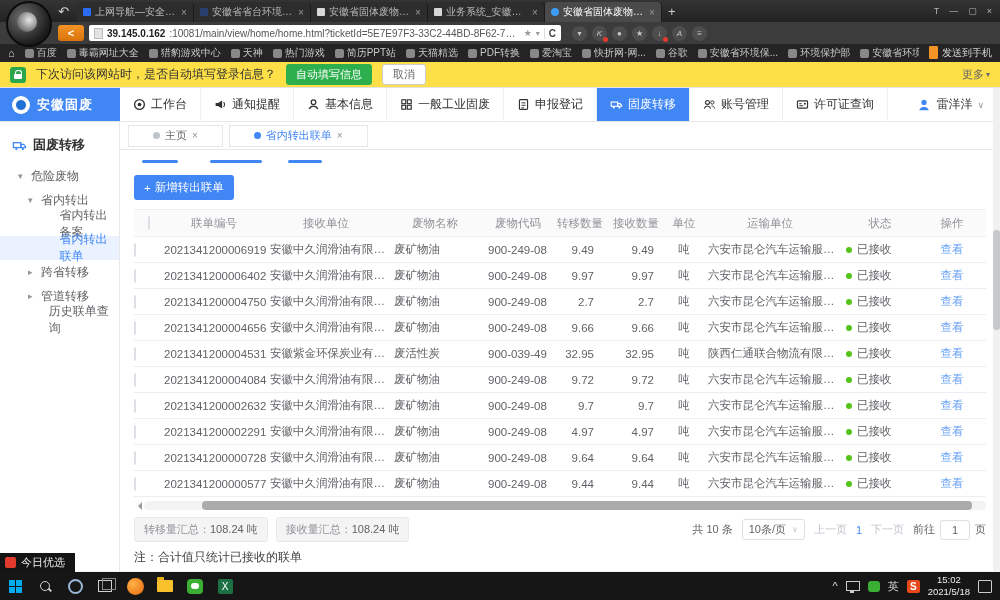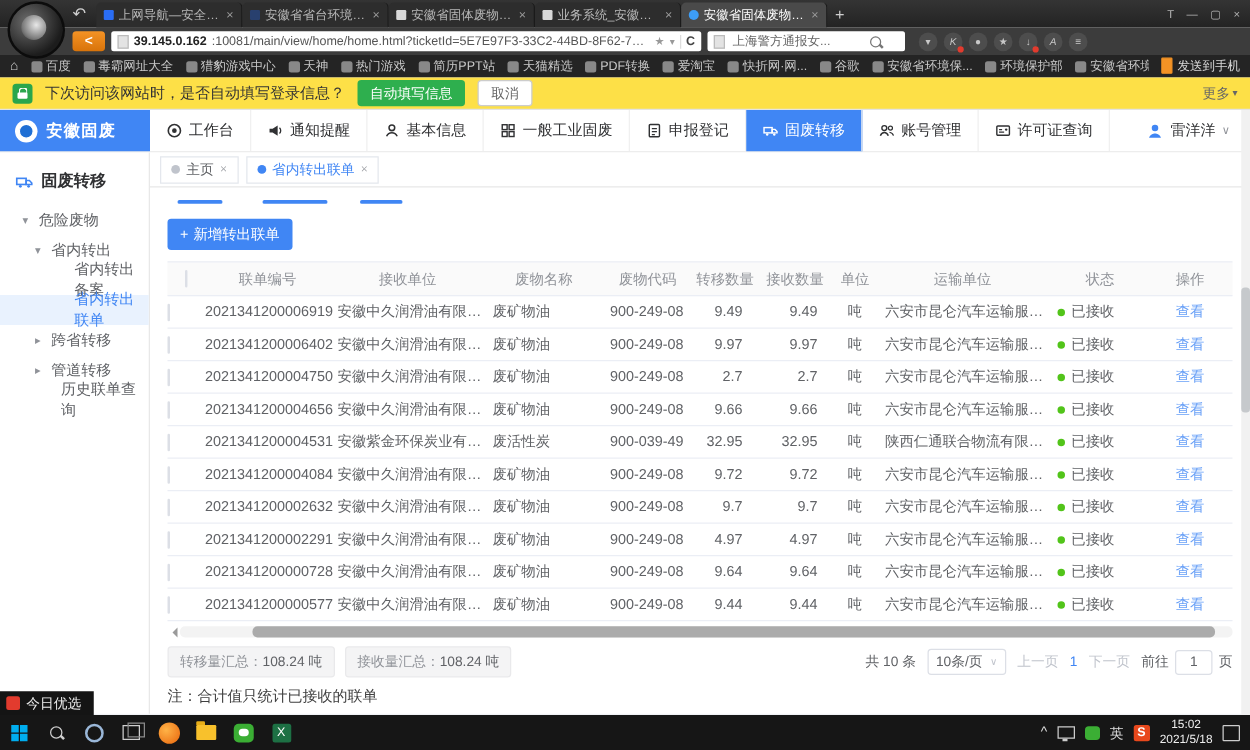--- a/index.html
+++ b/index.html
@@ -77,21 +77,21 @@
   .sb-ic svg{width:15px;height:15px;display:block;}
   .sb-item{display:flex;align-items:center;gap:4px;height:24px;font-size:12px;color:#606266;box-sizing:border-box;}
   .sb-item .arrow{font-size:9px;color:#909399;width:9px;}
   .sb-item.lvl1{padding-left:18px;}
   .sb-item.lvl2{padding-left:28px;}
   .sb-item.lvl3{padding-left:48px;}
   .sb-item.lvl1x{padding-left:36px;}
   .sb-item.active{background:#e9f2fe;color:#4086f4;}
   #main{flex:1;display:flex;flex-direction:column;background:#fff;overflow:hidden;}
   #pagetabs{height:28px;background:#fff;border-bottom:1px solid #e8e8e8;display:flex;align-items:center;gap:6px;padding-left:8px;box-sizing:border-box;flex:0 0 auto;}
-  .ptab{display:flex;align-items:center;gap:5px;height:20px;padding:0 8px;border:1px solid #e4e7ed;font-size:11px;color:#606266;background:#fff;font-family:Liberation Serif, serif;}
+  .ptab{display:flex;align-items:center;gap:5px;height:20px;padding:0 24px;border:1px solid #e4e7ed;font-size:11px;color:#606266;background:#fff;}
   .ptab .pdot{width:7px;height:7px;border-radius:50%;background:#c0c4cc;}
   .ptab.active{color:#4086f4;}
   .ptab.active .pdot{background:#4086f4;}
   .ptab .pclose{color:#909399;font-size:10px;}
   #content{flex:1;padding:6px 14px 0;position:relative;}
   .dashrow{display:flex;margin:4px 0 12px 8px;}
   .dash{height:3px;background:#4086f4;border-radius:2px;}
   .d1{width:36px;}.d2{width:52px;margin-left:32px;}.d3{width:34px;margin-left:26px;}
   .addbtn{display:inline-flex;align-items:center;gap:4px;background:#4086f4;color:#fff;font-size:11.5px;padding:5px 10px;border-radius:3px;margin-bottom:9px;}
   
@@ -215,25 +215,20 @@
   <div id="addressbar">
     <div class="backbtn">&lt;</div>
     <div class="urlfield">
       <span class="pageico"></span>
       <span class="urlhost">39.145.0.162</span>
       <span class="urlrest">:10081/main/view/home/home.html?ticketId=5E7E97F3-33C2-44BD-8F62-72ED3F7C91F9&amp;orgId=0424BF62-1482-4641-A</span>
       <span class="urlstar">★</span>
       <span class="urlcaret">▾</span>
       <span class="refresh">C</span>
     </div>
-    <div class="searchfield">
-      <span class="pageico"></span>
-      <input value="上海警方通报女..." style="">
-      <span class="mag"></span>
-    </div>
     <div class="tb-circles">
 
     <span class="tbtn"><i>▾</i></span>
         <span class="tbtn badge"><i>K</i></span>
         <span class="tbtn"><i>●</i></span>
         <span class="tbtn"><i>★</i></span>
         <span class="tbtn badge"><i>↓</i></span>
         <span class="tbtn"><i>A</i></span>
         <span class="tbtn"><i>≡</i></span>
       </div>

